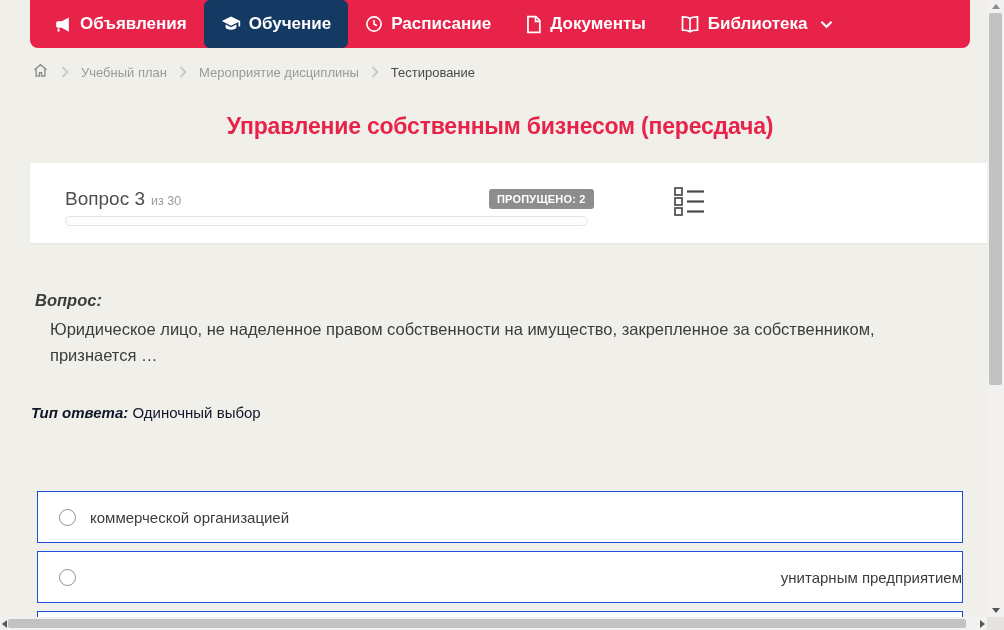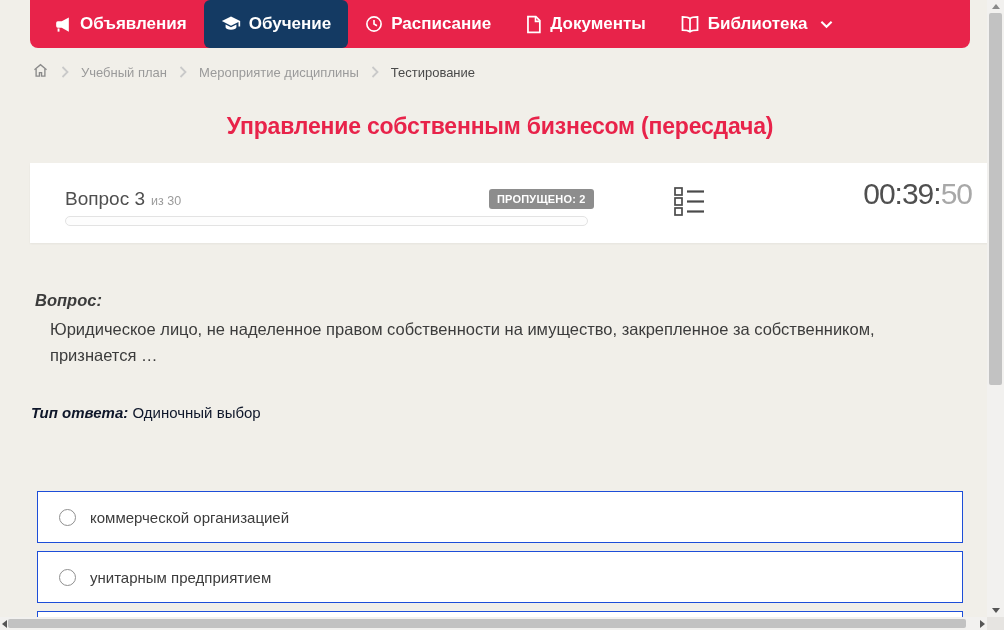--- a/index.html
+++ b/index.html
@@ -63,21 +63,21 @@
   .q-head{position:absolute;left:35px;top:291px;font-size:16.5px;font-weight:bold;font-style:italic;color:#3c3c3c;}
   .q-text{position:absolute;left:31px;top:316px;width:910px;font-size:16.5px;line-height:26px;color:#3c3c3c;margin-left:19px;}
   .q-type{position:absolute;left:31px;top:404px;font-size:15px;color:#0f172a;}
   .q-type .tlabel{font-weight:bold;font-style:italic;}
   
   .option{
     position:absolute;left:37px;width:926px;height:52px;box-sizing:border-box;
     background:#fff;border:1px solid #1d4ed8;
     display:flex;align-items:center;cursor:pointer;
   }
-  .opt1{top:491px;} .opt2{top:551px;} .opt3{top:611px;}
+  .opt1{top:491px;} .opt2{top:551px;justify-content:space-between;} .opt3{top:611px;}
   .radio{
     width:15px;height:15px;border-radius:50%;border:1px solid #8f8f8f;
     margin-left:21px;background:#fff;flex:0 0 auto;
   }
   .opt-label{margin-left:14px;font-size:15px;color:#3c3c3c;}
   
   .vscroll{
     position:absolute;right:0;top:0;width:17px;height:617px;background:#f2f1ef;
   }
   .vscroll .thumb{position:absolute;left:2px;top:13px;width:13px;height:372px;background:#c2c2c2;border-radius:2px;}
@@ -188,23 +188,20 @@
   <div class="qnav-icon">
     <svg width="31" height="30" viewBox="0 0 31 30">
       <rect x="1" y="2" width="7" height="7" fill="none" stroke="#4a4a4a" stroke-width="1.7"></rect>
       <line x1="13" y1="5.5" x2="30" y2="5.5" stroke="#4a4a4a" stroke-width="2.2"></line>
       <rect x="1" y="12" width="7" height="7" fill="none" stroke="#4a4a4a" stroke-width="1.7"></rect>
       <line x1="13" y1="15.5" x2="30" y2="15.5" stroke="#4a4a4a" stroke-width="2.2"></line>
       <rect x="1" y="22" width="7" height="7" fill="none" stroke="#4a4a4a" stroke-width="1.7"></rect>
       <line x1="13" y1="25.5" x2="30" y2="25.5" stroke="#4a4a4a" stroke-width="2.2"></line>
     </svg>
   </div>
-  <div class="timer">
-    <span>00:39:</span><span class="sec">50</span>
-  </div>
 </div>
 
 <div class="q-head">Вопрос:</div>
 <div class="q-text">Юридическое лицо, не наделенное правом собственности на имущество, закрепленное за собственником, признается …</div>
 <div class="q-type">
   <span class="tlabel">Тип ответа:</span>
   <span>Одиночный выбор</span>
 </div>
 
 <div class="option opt1">

